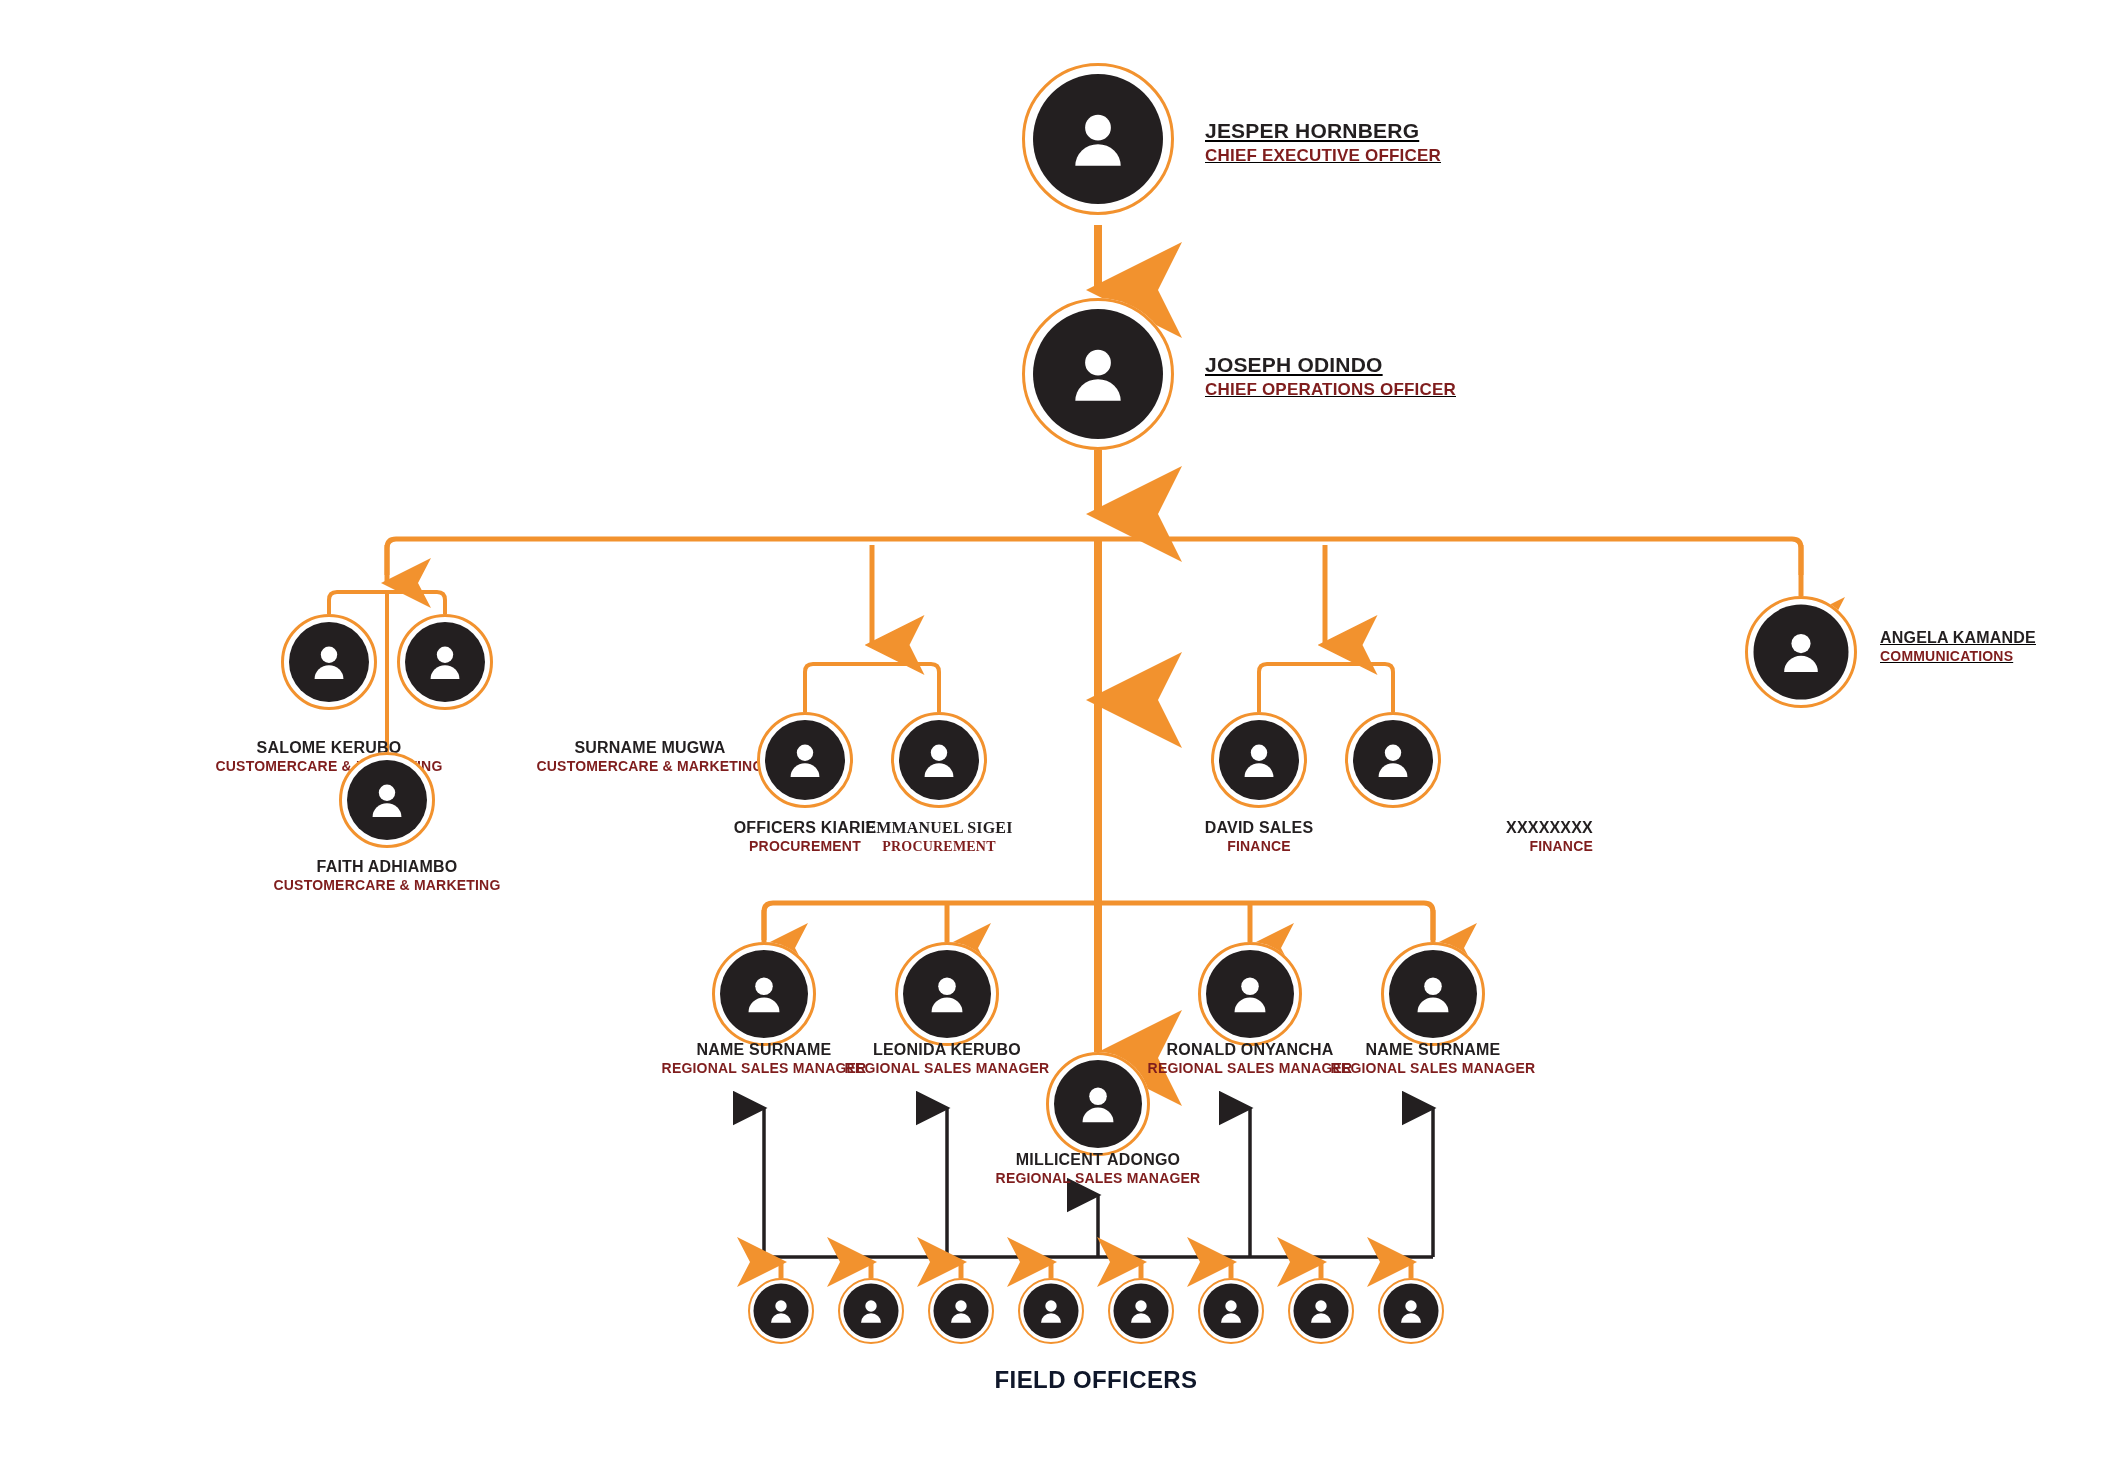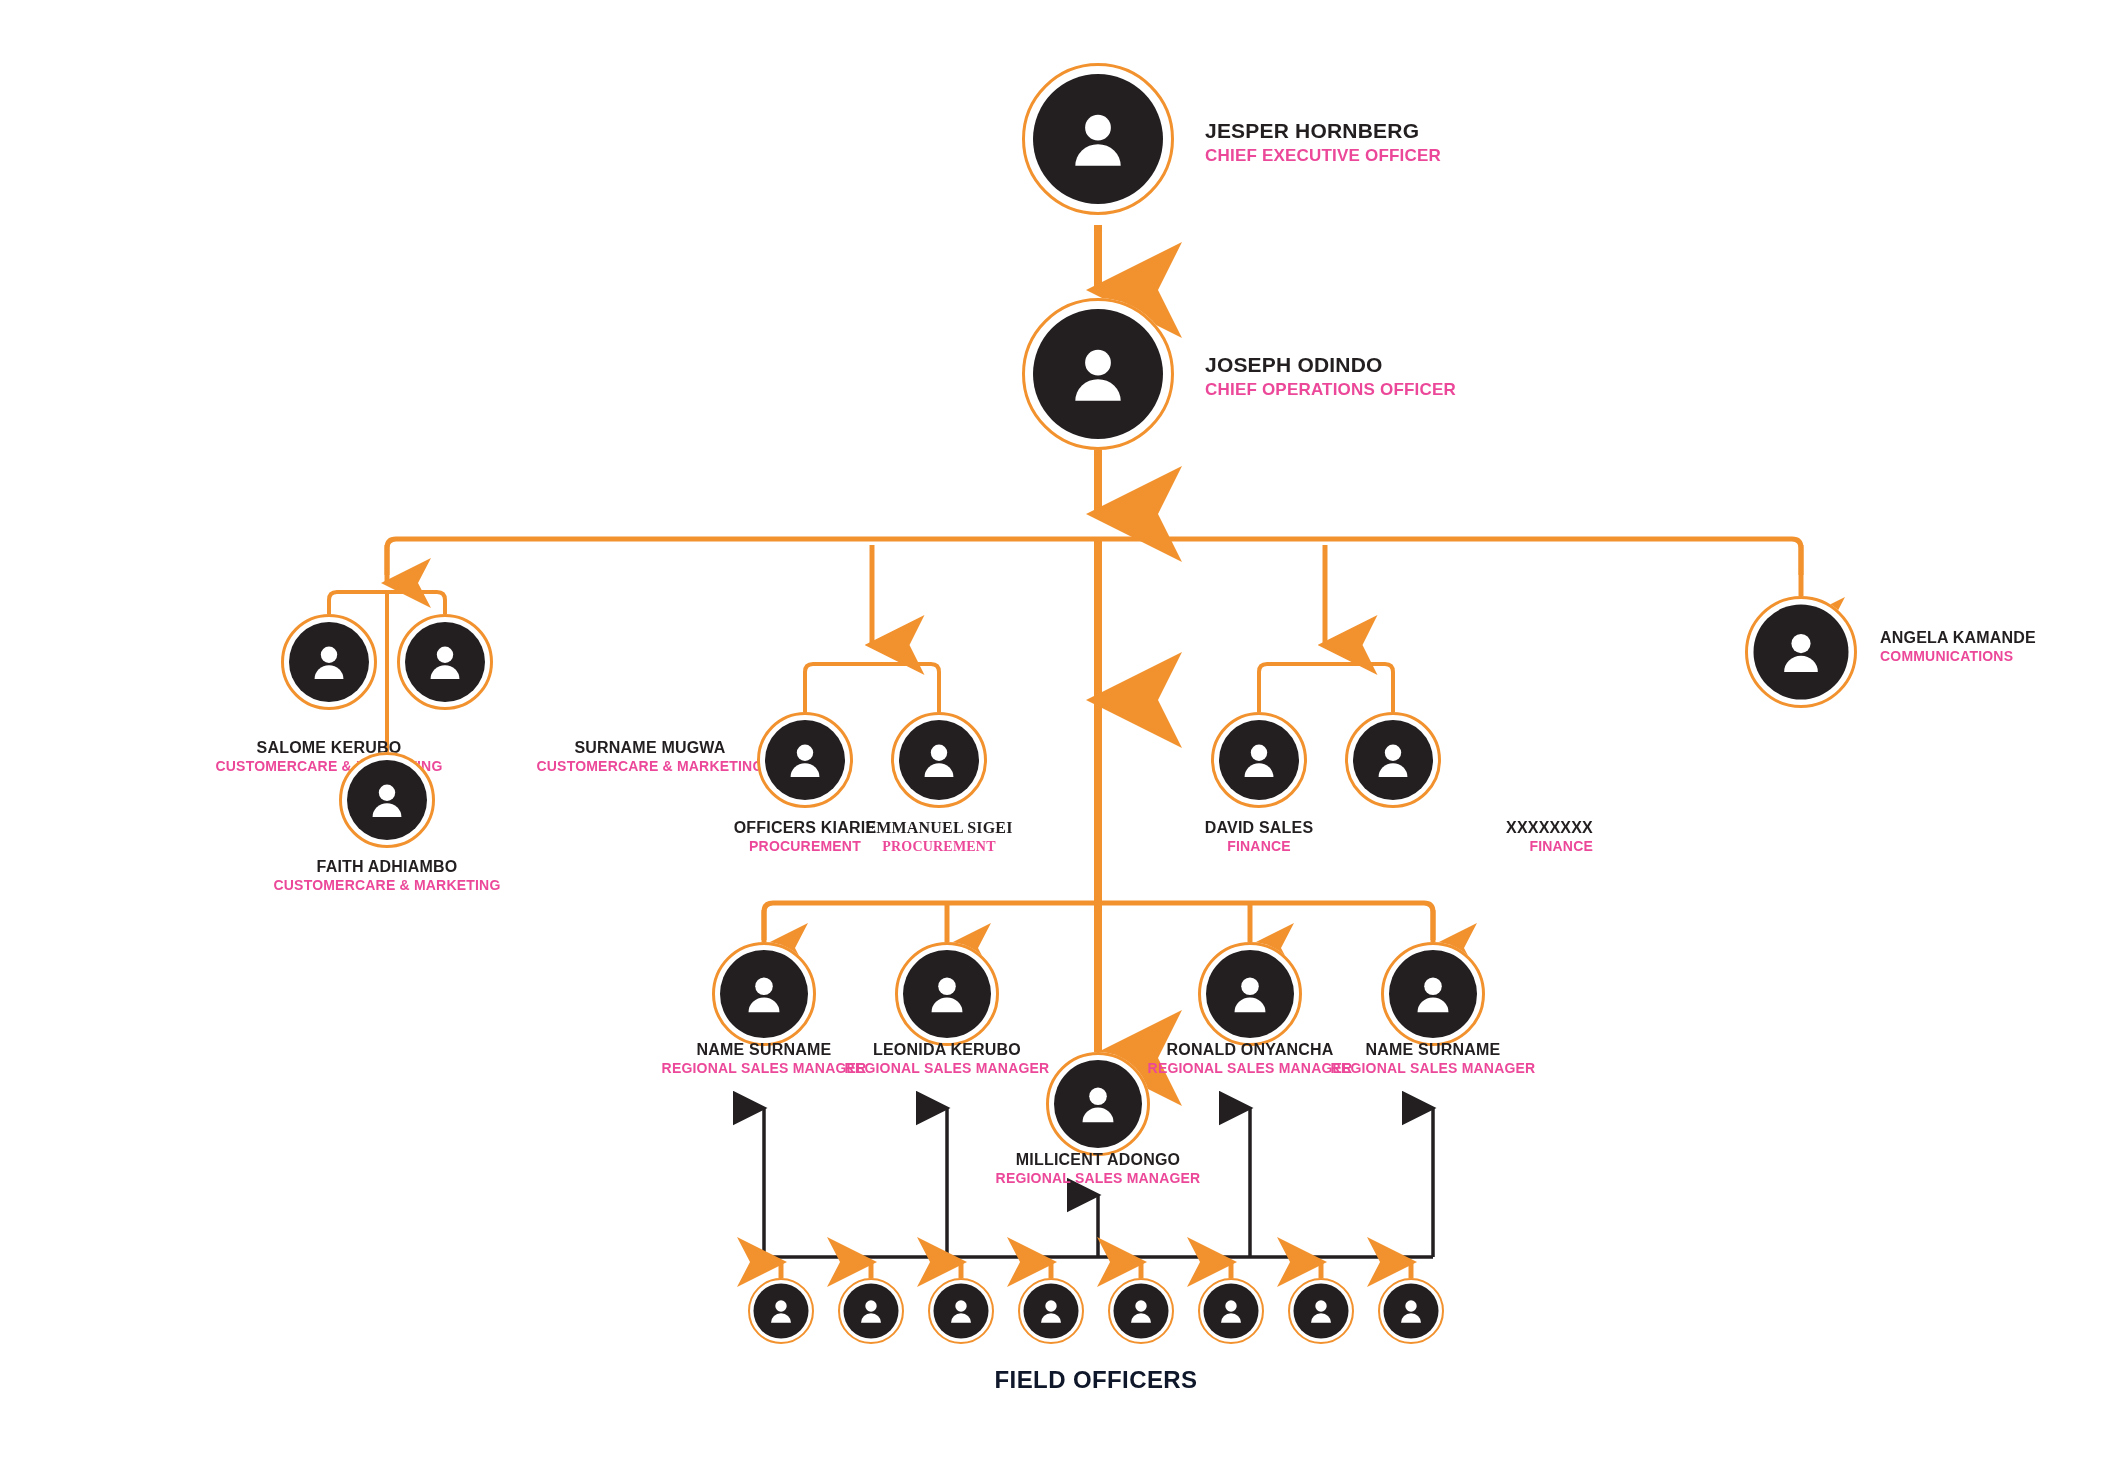--- a/index.html
+++ b/index.html
@@ -60,26 +60,26 @@
     line-height: 1.28;
   }
   .label .nm {
     display: block;
     color: #231f20;
     font-weight: bold;
     letter-spacing: 0.2px;
   }
   .label .rl {
     display: block;
-    color: #ec4899;
+    color: #7f1d1d;
     font-weight: bold;
     letter-spacing: 0.2px;
   }
   .label.center { text-align: center; }
-  .label.left   { text-align: left; }
+  .label.left   { text-align: left; text-decoration: underline; }
 
   .size-lg .nm { font-size: 21px; }
   .size-lg .rl { font-size: 17px; }
   .size-sm .nm { font-size: 16px; }
   .size-sm .rl { font-size: 14px; }
 
   .group-title {
     position: absolute;
     color: #0f172a;
     font-weight: bold;

